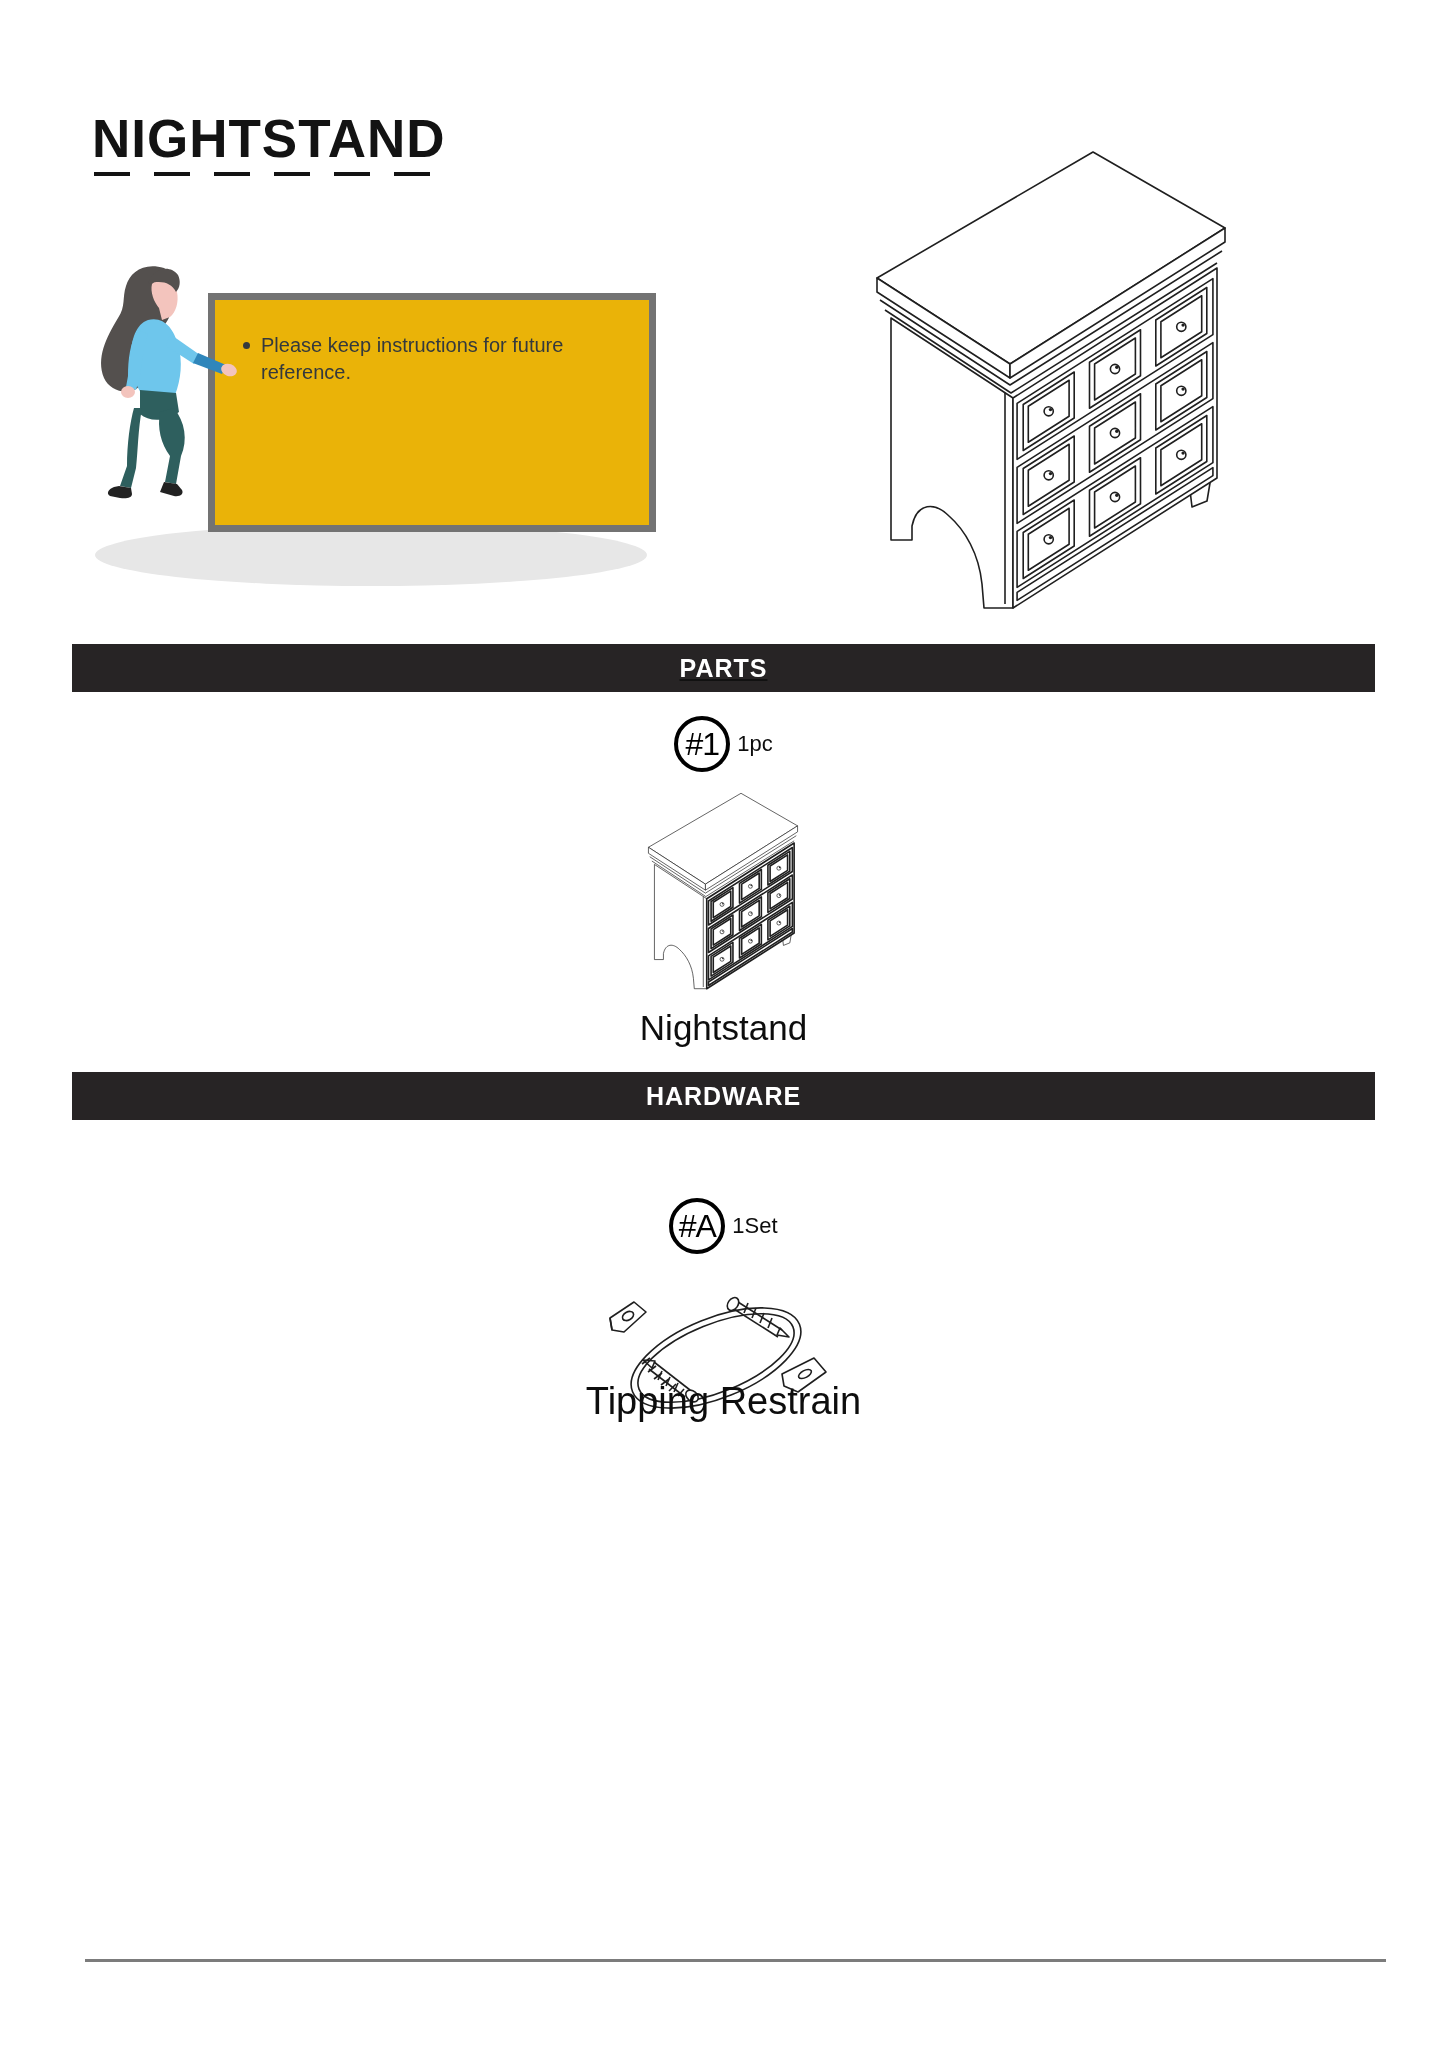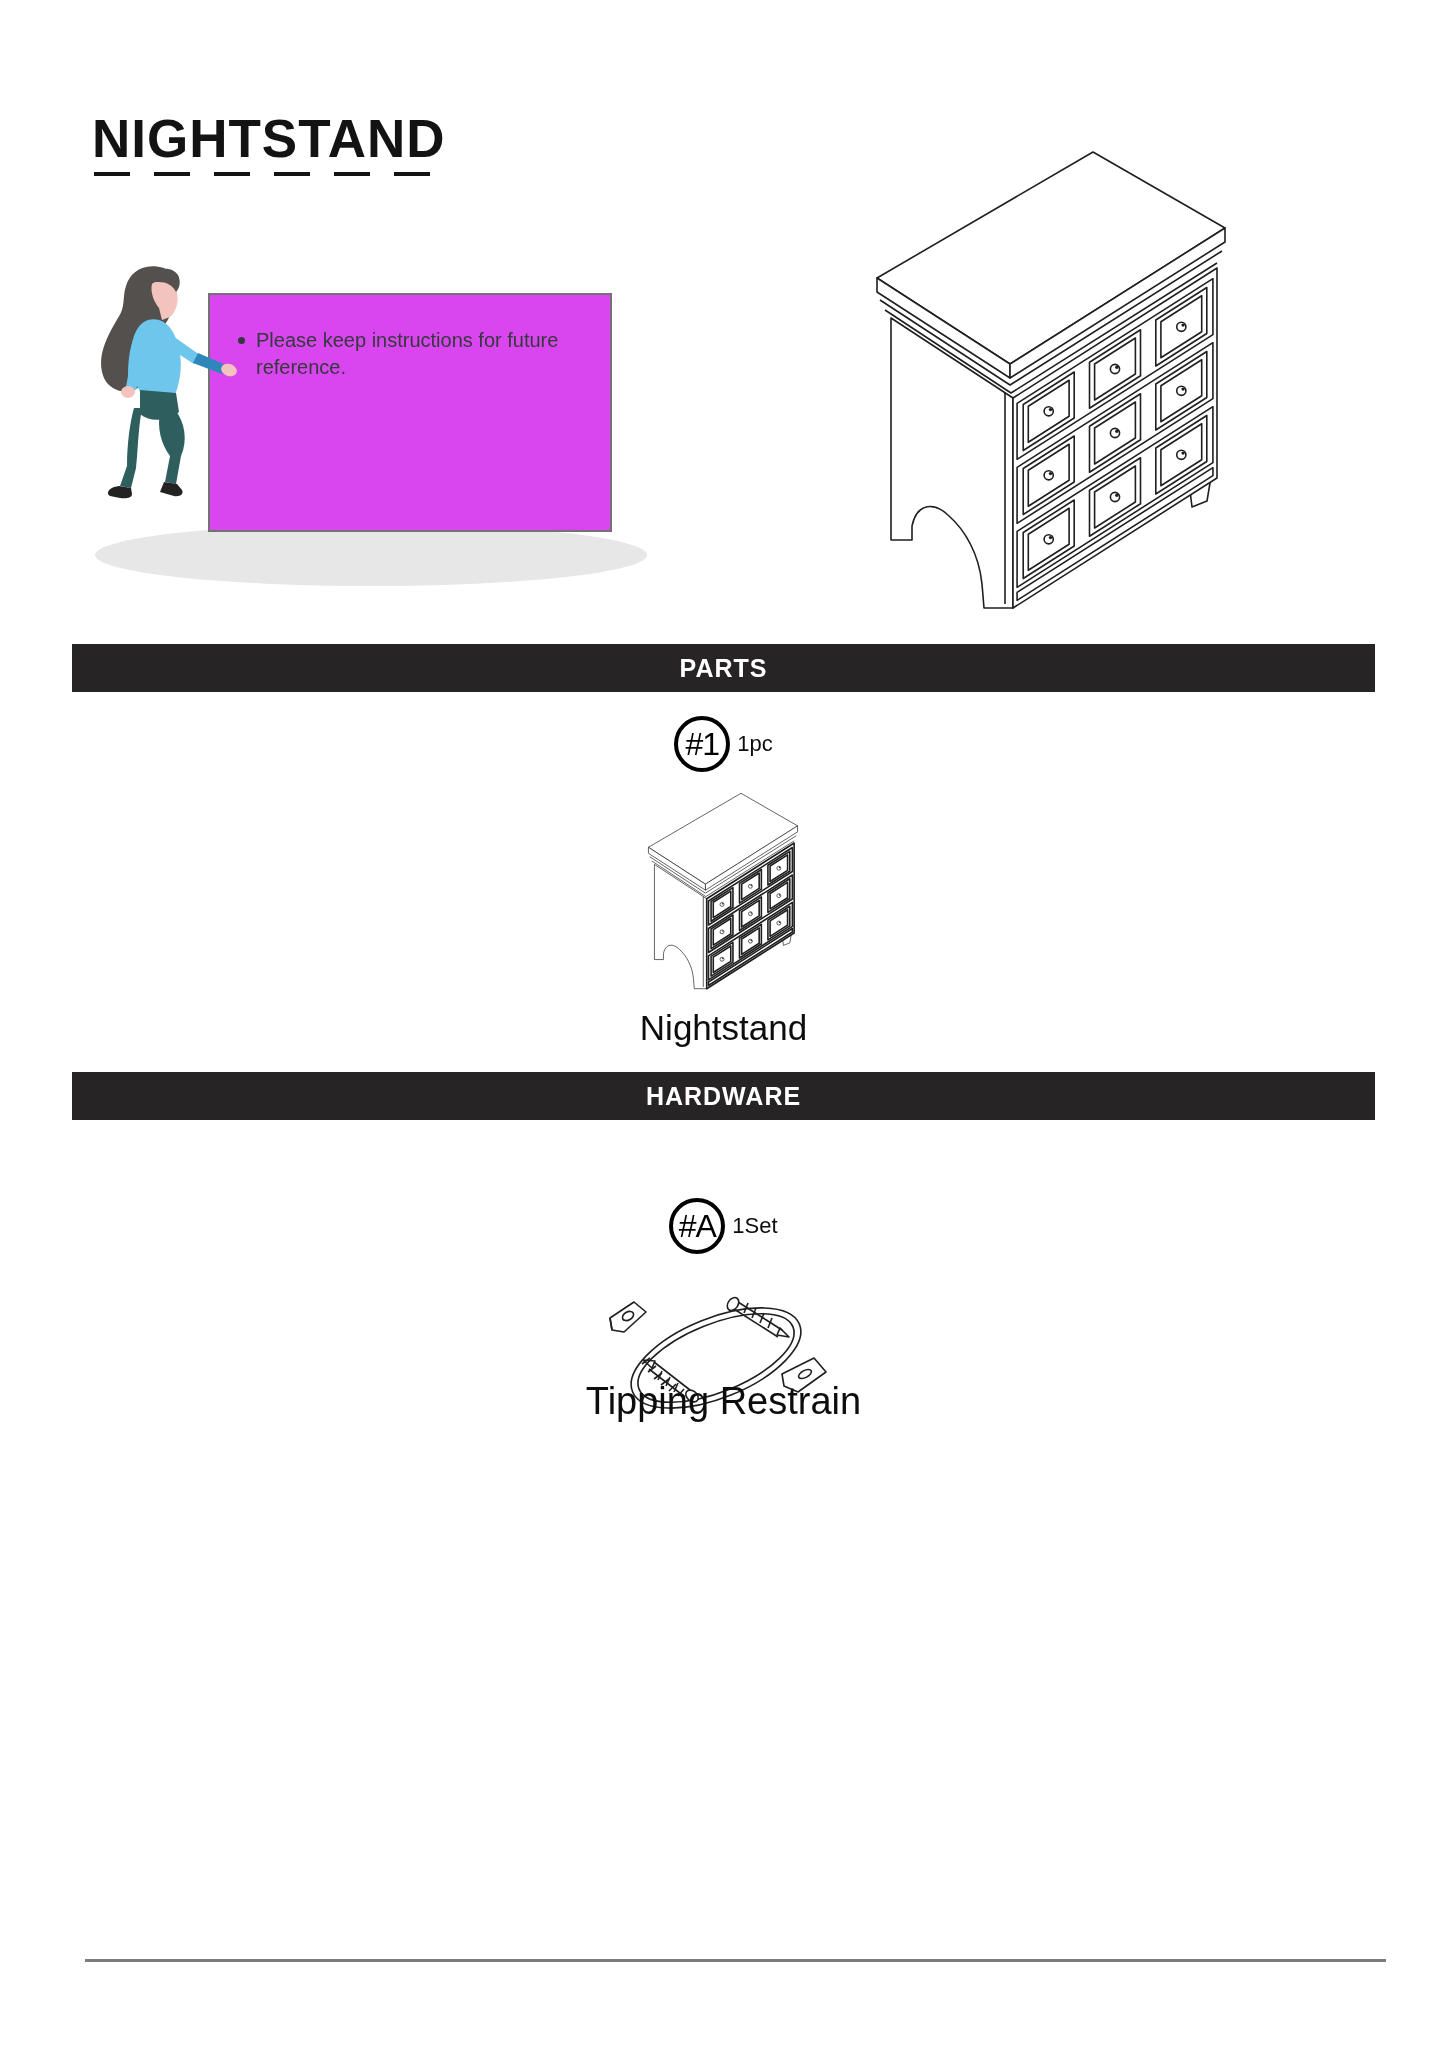--- a/index.html
+++ b/index.html
@@ -18,22 +18,22 @@
     position:absolute; left:94px; top:172px; width:352px; height:4px;
     background:repeating-linear-gradient(90deg,#131313 0 36px,transparent 36px 60px);
   }
 
   
   .shadow-ellipse {
     position:absolute; left:95px; top:524px; width:552px; height:62px;
     background:#e7e7e7; border-radius:50%;
   }
   .notice-box {
-    position:absolute; left:208px; top:293px; width:404px; height:239px;
-    background:#d946ef; border:2px solid #737373; padding:32px 18px 0 22px;
+    position:absolute; left:208px; top:293px; width:448px; height:239px;
+    background:#eab308; border:7px solid #737373; padding:32px 18px 0 22px;
   }
   .notice-box ul { list-style:none; }
   .notice-box li {
     position:relative; padding-left:24px; margin-bottom:16px;
     font-size:20px; line-height:27px; color:#34393d;
   }
   .notice-box li::before {
     content:""; position:absolute; left:6px; top:10px; width:7px; height:7px;
     border-radius:50%; background:#34393d;
   }
@@ -44,21 +44,21 @@
   .restraint-svg   { position:absolute; left:586px; top:1288px; width:300px; height:132px; }
 
   
   .section-bar {
     position:absolute; left:72px; width:1303px; height:48px;
     background:#272425; display:flex; align-items:center; justify-content:center;
   }
   .section-bar span {
     color:#fff; font-size:25px; font-weight:bold; letter-spacing:1px;
   }
-  .bar-parts { top:644px; }
+  .bar-parts { top:644px;text-decoration:underline; }
   .bar-hardware { top:1072px; }
 
   
   .badge-row {
     position:absolute; left:0; width:100%;
     display:flex; align-items:center; justify-content:center;
   }
   .row-parts { top:716px; }
   .row-hardware { top:1198px; }
   .badge-circle {

